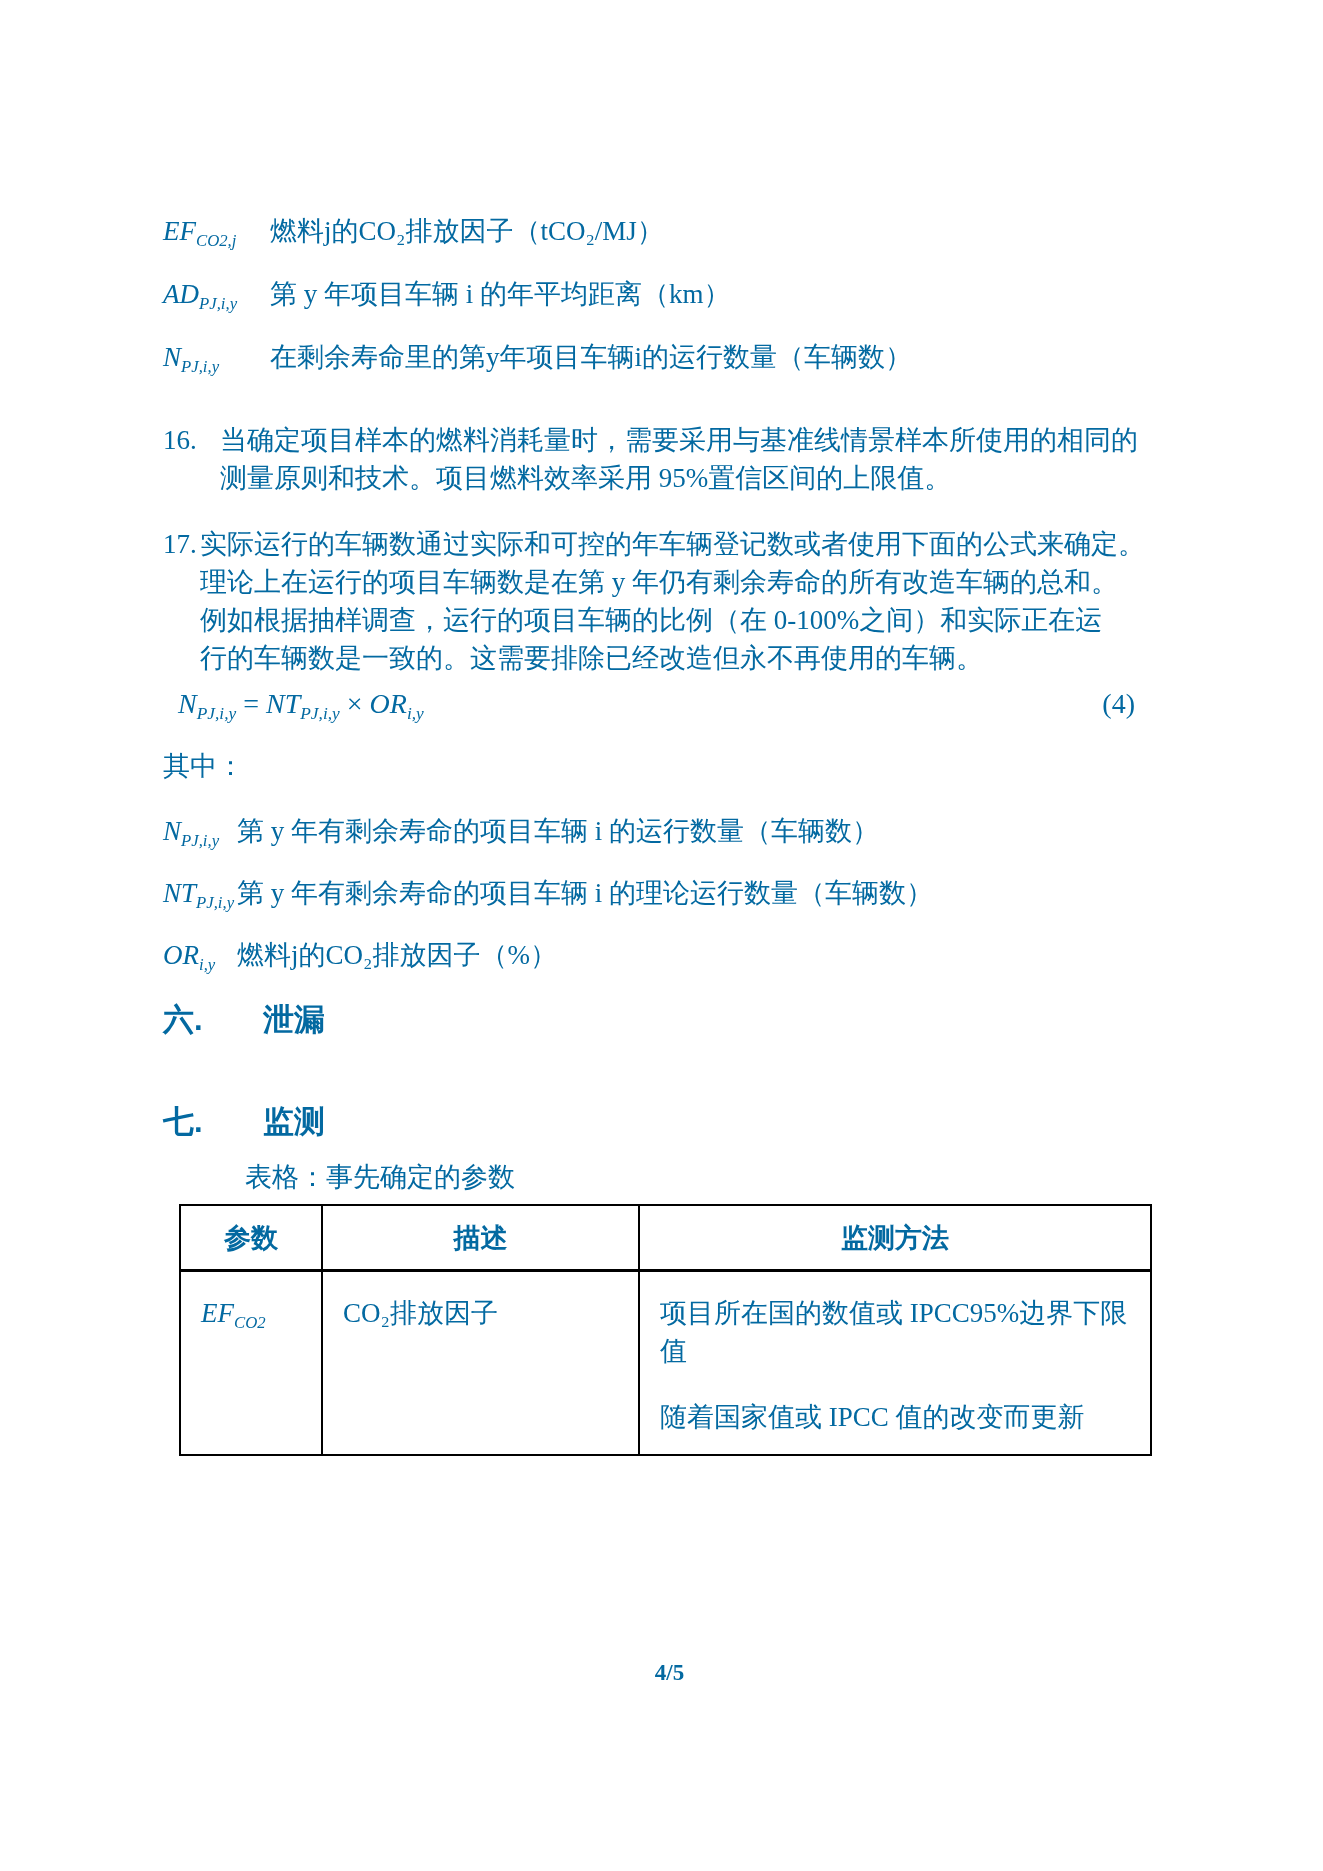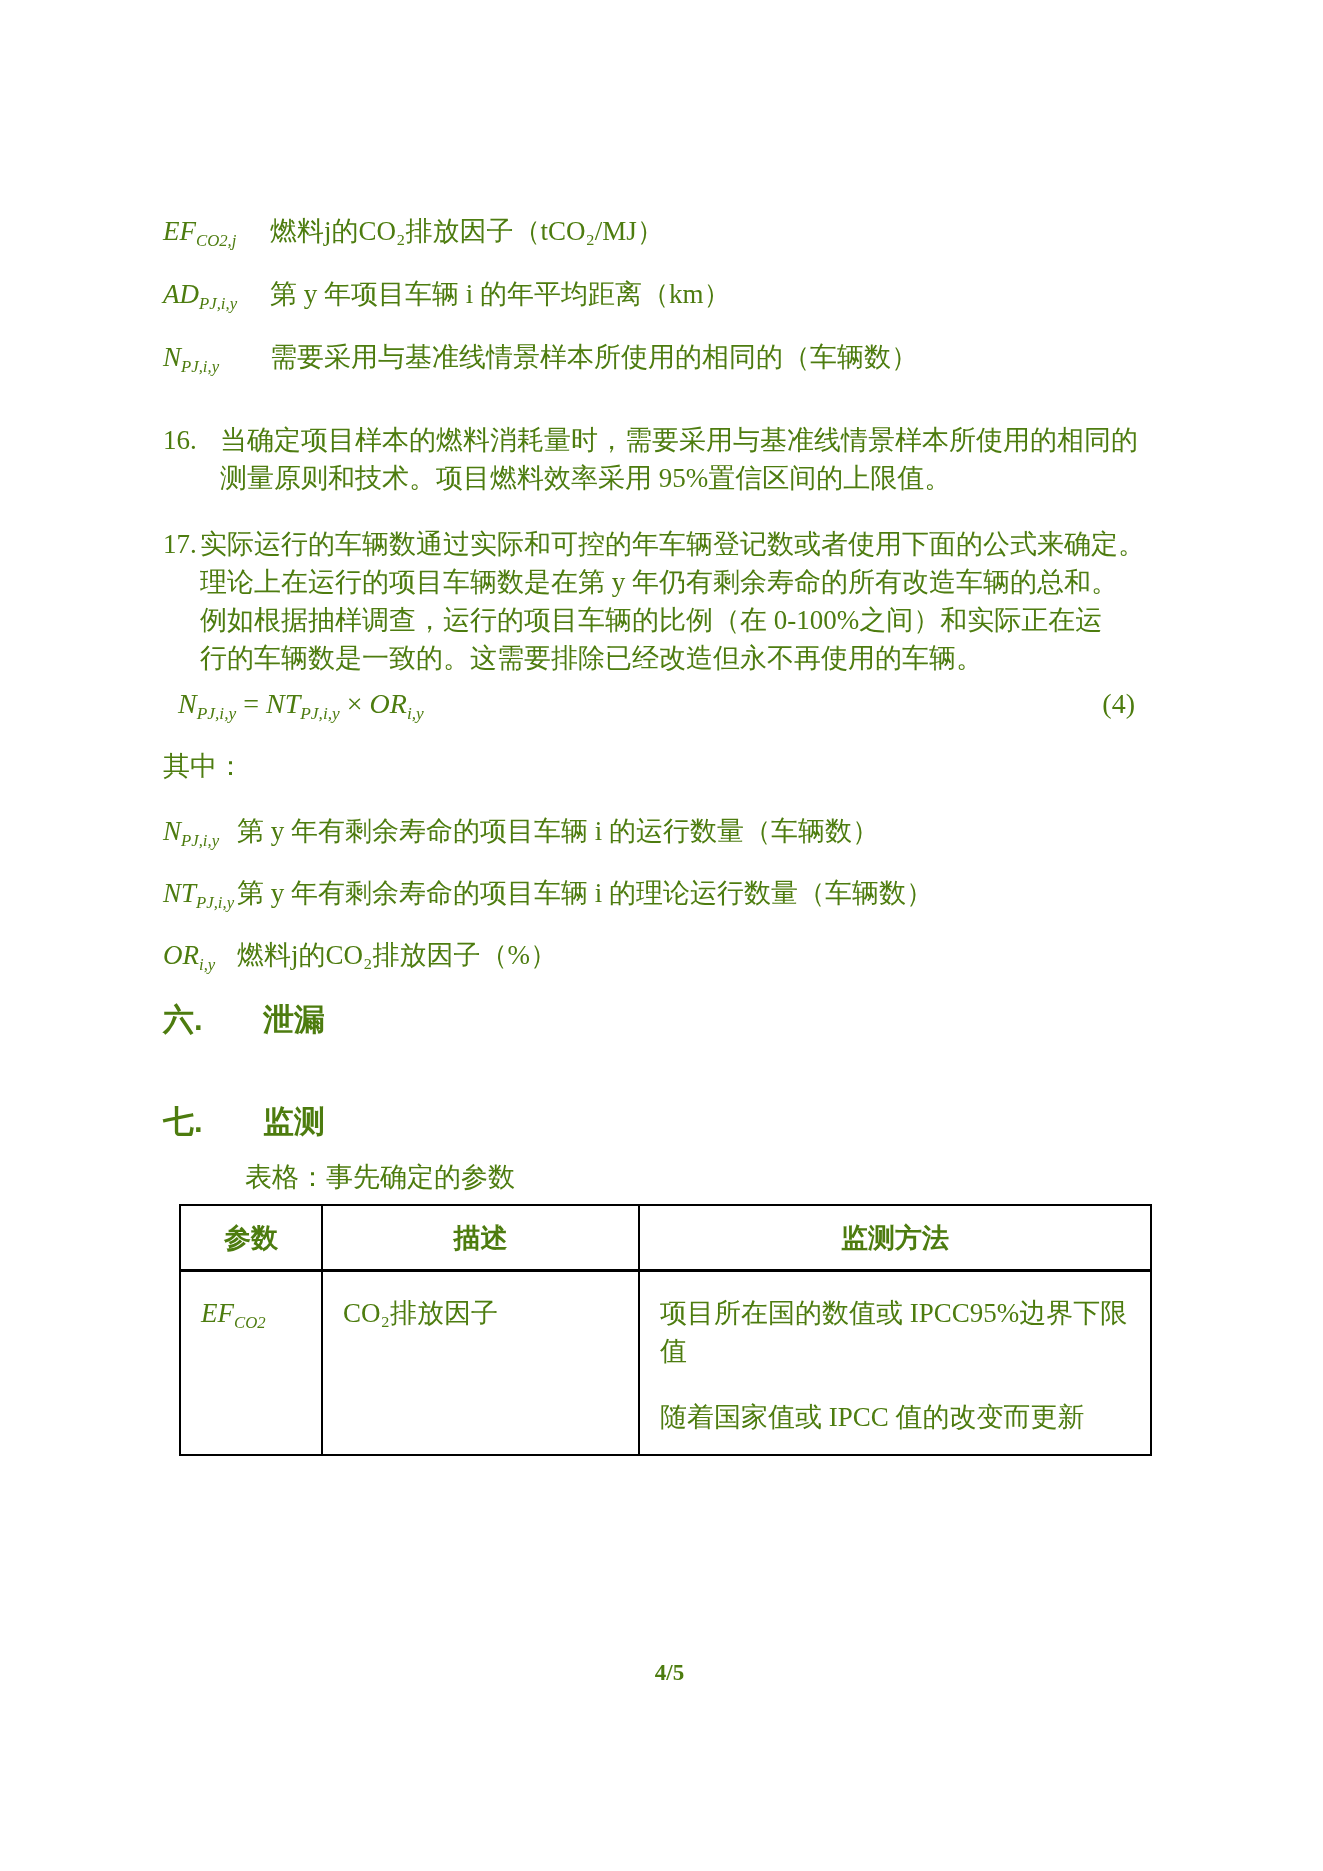--- a/index.html
+++ b/index.html
@@ -1,21 +1,21 @@
 <!DOCTYPE html>
 <html><head>
 <meta charset="utf-8">
 <style>
   html, body { margin: 0; padding: 0; background: #ffffff; }
   .page {
     position: relative;
     width: 1323px;
     height: 1871px;
     background: #ffffff;
-    color: #4d7c0f;
+    color: #0369a1;
     font-family: "Liberation Serif", "DejaVu Serif", serif;
     overflow: hidden;
     text-decoration: underline;
   }
   .content {
     position: absolute;
     left: 163px;
     top: 212px;
     width: 997px;
     font-size: 27px;
@@ -116,21 +116,21 @@
     <div class="def-row group-a">
       <span class="def-term var"><span>EF</span><sub>CO2,j</sub></span>
       <span class="def-desc">燃料j的CO₂排放因子（tCO₂/MJ）</span>
     </div>
     <div class="def-row group-a">
       <span class="def-term var"><span>AD</span><sub>PJ,i,y</sub></span>
       <span class="def-desc">第 y 年项目车辆 i 的年平均距离（km）</span>
     </div>
     <div class="def-row group-a">
       <span class="def-term var"><span>N</span><sub>PJ,i,y</sub></span>
-      <span class="def-desc">需要采用与基准线情景样本所使用的相同的（车辆数）</span>
+      <span class="def-desc">在剩余寿命里的第y年项目车辆i的运行数量（车辆数）</span>
     </div>
 
     <div class="para p16">
       <span class="para-num">16.</span>
       <span class="para-lines">
         <div>当确定项目样本的燃料消耗量时，需要采用与基准线情景样本所使用的相同的</div>
         <div>测量原则和技术。项目燃料效率采用 95%置信区间的上限值。</div>
       </span>
     </div>
 

